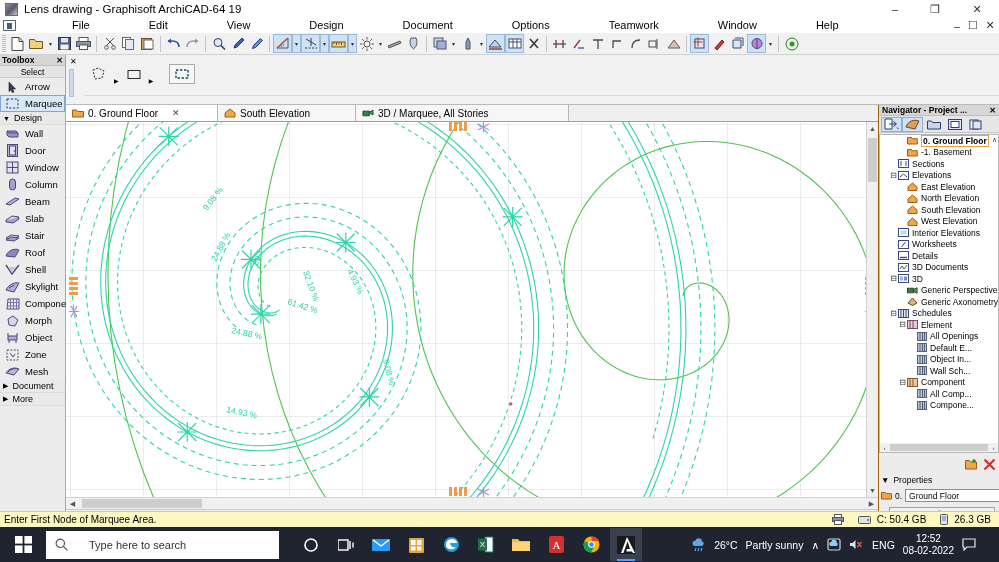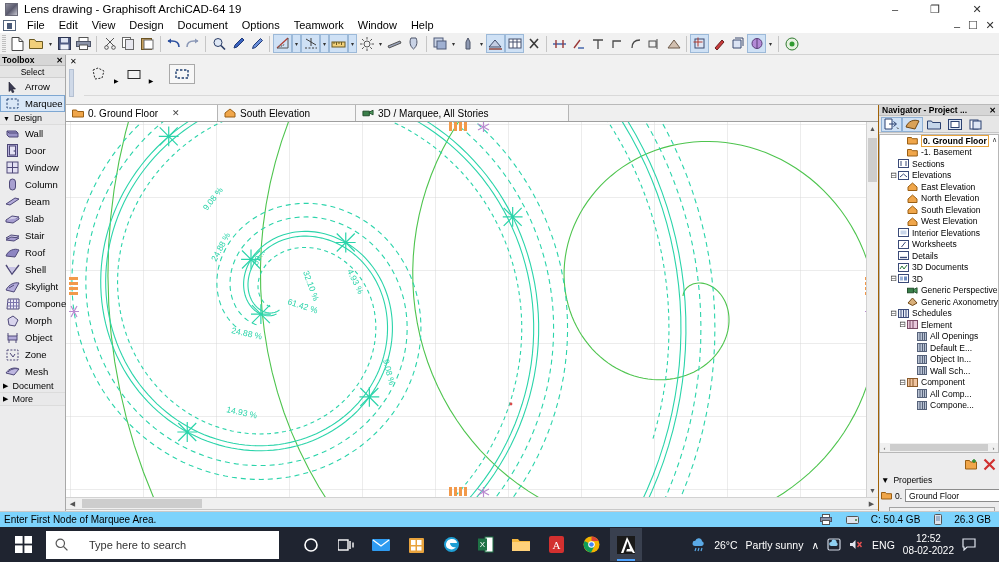--- a/index.html
+++ b/index.html
@@ -35,21 +35,21 @@
   .menubar {
     position:absolute; left:0; top:18px; width:999px; height:15px;
     background:#ffffff; display:flex; align-items:center; padding-left:3px;
   }
   .menu-appicon {
     width:13px; height:11px; margin-right:4px;
     background:#fff; border:1px solid #55657c;
     display:flex; align-items:center; justify-content:center;
   }
   .menu-appicon i { display:block; width:5px;height:6px;background:#4a5a78; }
-  .menuitem { padding:0 7px; font-size:11px; line-height:15px; color:#000; }
+  .menuitem { padding:0 7px; font-size:11px; line-height:15px; color:#000;margin-left:45px; }
 
   
   .toolbar {
     position:absolute; left:0; top:33px; width:999px; height:22px;
     background:#f1f1f1; border-bottom:1px solid #d2d2d2;
     display:flex; align-items:center; padding-left:2px;
   }
   .tgrip { width:4px; height:18px; margin-right:2px;
     background:repeating-linear-gradient(to bottom,#bfbfbf 0 1px,transparent 1px 2px); }
   .tbtn {
@@ -205,25 +205,25 @@
   .nv-prop-row .num { font-size:8.5px; width:18px; }
   .nv-prop-row input { flex:1; height:13px; font-size:8.5px;
     border:1px solid #8c8c8c; padding:0 3px; font-family:"Liberation Sans",sans-serif; }
   .nv-settings { position:absolute; left:10px; right:4px; bottom:6px; height:14px;
     border:1px solid #a3a3a3; background:#f0f0f0; font-size:8.5px;
     display:flex;align-items:center;justify-content:center; }
 
   
   .statusbar {
     position:absolute; left:0; right:0; bottom:35px; height:16px;
-    background:#7dd3fc; border-top:1px solid #c9c9c9;
+    background:#fef9c3; border-top:1px solid #c9c9c9;
     display:flex; align-items:center; font-size:10px; padding-left:4px;
   }
   .sb-right { margin-left:auto; display:flex; align-items:center; gap:14px; padding-right:8px;}
-  .sb-cell { display:flex; align-items:center; gap:12px; font-size:10px; }
+  .sb-cell { display:flex; align-items:center; gap:6px; font-size:10px; }
 
   
   .taskbar {
     position:absolute; left:0; right:0; bottom:0; height:35px;
     background:#1f2430; display:flex; align-items:center; color:#fff;
   }
   .tb-start { width:46px; height:35px; display:flex; align-items:center; justify-content:center; }
   .tb-search {
     width:233px; height:28px; background:#ffffff; display:flex; align-items:center;
     gap:21px; padding-left:9px; color:#333; font-size:11px;

